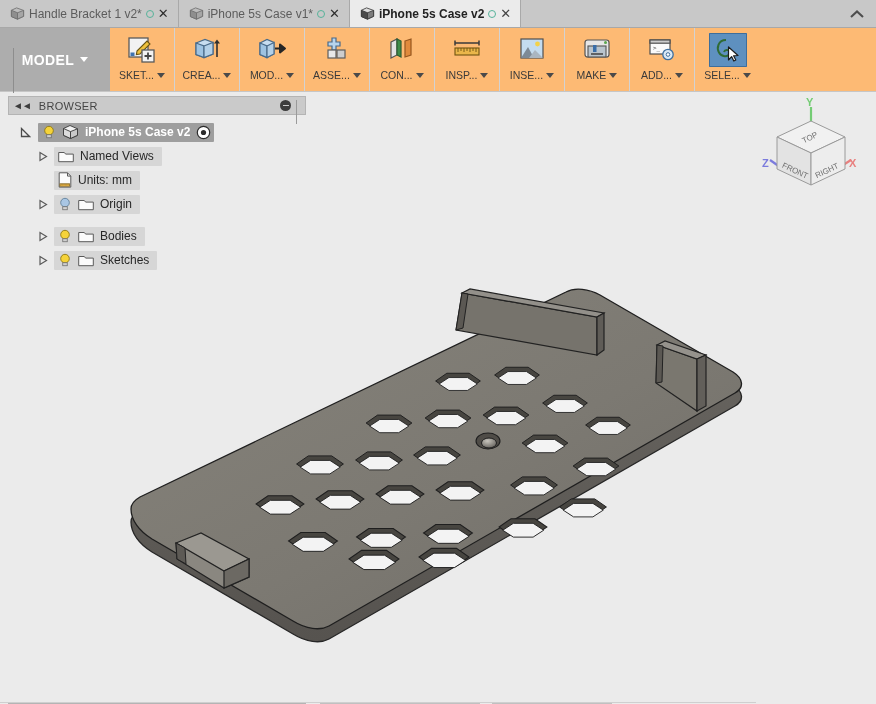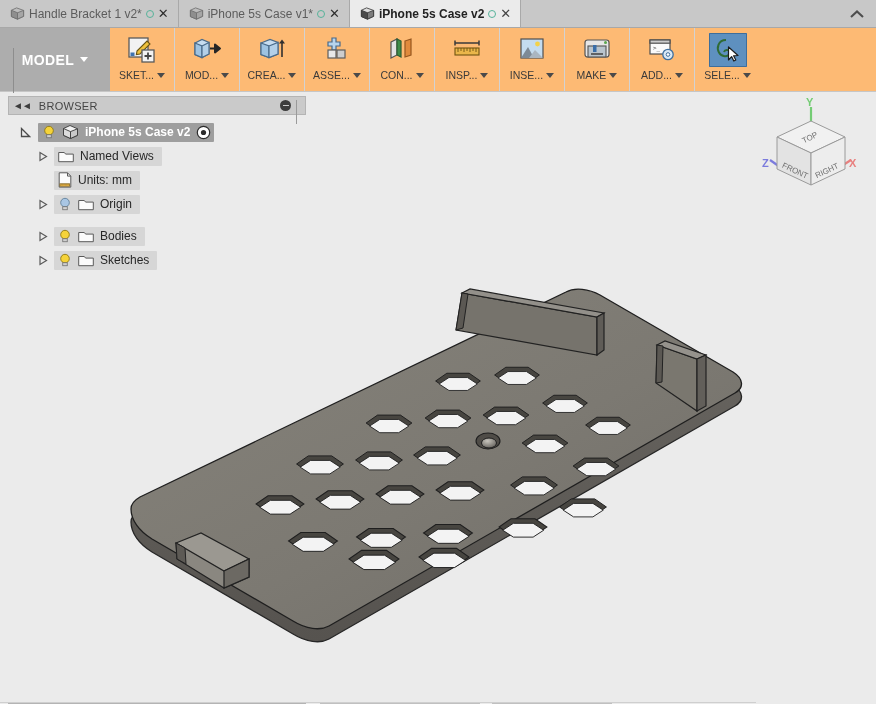--- a/index.html
+++ b/index.html
@@ -230,44 +230,44 @@
         </div>
         <div class="rlabel">
           <span>SKET...</span>
             <span class="caret dark"></span>
         </div>
       </div>
 
       <div class="rgroup">
         <div class="ricon">
           <svg width="30" height="28" viewBox="0 0 30 28">
-            <path d="M3 7 L10 3.5 L17 6.5 L17 18 L10 21.5 L3 18.5 Z" fill="#c7ddf0" stroke="#4a6b8a" stroke-width="1.2"></path>
-            <path d="M3 7 L10 10 L10 21.5 L3 18.5 Z" fill="#9ec3e2" stroke="#4a6b8a" stroke-width="1.2"></path>
-            <path d="M10 10 L17 6.5 L17 18 L10 21.5 Z" fill="#b3d0e8" stroke="#4a6b8a" stroke-width="1.2"></path>
-            <path d="M18 12.5 h7 M23 8.5 l5 4 l-5 4 Z" fill="#262626" stroke="#262626" stroke-width="2" stroke-linejoin="round"></path>
-          </svg>
-        </div>
-        <div class="rlabel">
-          <span>MOD...</span>
-            <span class="caret dark"></span>
-        </div>
-      </div>
-
-      <div class="rgroup">
-        <div class="ricon">
-          <svg width="30" height="28" viewBox="0 0 30 28">
             <path d="M4 7 L13 3.5 L21 6.5 L21 18 L12 21.5 L4 18.5 Z" fill="#c7ddf0" stroke="#4a6b8a" stroke-width="1.2"></path>
             <path d="M4 7 L12 10 L12 21.5 L4 18.5 Z" fill="#9ec3e2" stroke="#4a6b8a" stroke-width="1.2"></path>
             <path d="M12 10 L21 6.5 L21 18 L12 21.5 Z" fill="#b3d0e8" stroke="#4a6b8a" stroke-width="1.2"></path>
             <path d="M25 21 V6" stroke="#2f2f2f" stroke-width="1.6"></path>
             <path d="M25 3.5 l3 4 h-6 Z" fill="#2f2f2f"></path>
           </svg>
         </div>
         <div class="rlabel">
           <span>CREA...</span>
+            <span class="caret dark"></span>
+        </div>
+      </div>
+
+      <div class="rgroup">
+        <div class="ricon">
+          <svg width="30" height="28" viewBox="0 0 30 28">
+            <path d="M3 7 L10 3.5 L17 6.5 L17 18 L10 21.5 L3 18.5 Z" fill="#c7ddf0" stroke="#4a6b8a" stroke-width="1.2"></path>
+            <path d="M3 7 L10 10 L10 21.5 L3 18.5 Z" fill="#9ec3e2" stroke="#4a6b8a" stroke-width="1.2"></path>
+            <path d="M10 10 L17 6.5 L17 18 L10 21.5 Z" fill="#b3d0e8" stroke="#4a6b8a" stroke-width="1.2"></path>
+            <path d="M18 12.5 h7 M23 8.5 l5 4 l-5 4 Z" fill="#262626" stroke="#262626" stroke-width="2" stroke-linejoin="round"></path>
+          </svg>
+        </div>
+        <div class="rlabel">
+          <span>MOD...</span>
             <span class="caret dark"></span>
         </div>
       </div>
 
       <div class="rgroup">
         <div class="ricon">
           <svg width="30" height="28" viewBox="0 0 30 28">
             <path d="M10 2 h4 v4 h4 v4 h-4 v4 h-4 v-4 h-4 v-4 h4 Z" fill="#b7d4ec" stroke="#48698a" stroke-width="1.2"></path>
             <rect x="6" y="14" width="8" height="8" fill="#e8e8e8" stroke="#5d5d5d" stroke-width="1.2"></rect>
             <rect x="15" y="14" width="8" height="8" fill="#cdcdcd" stroke="#5d5d5d" stroke-width="1.2"></rect>

